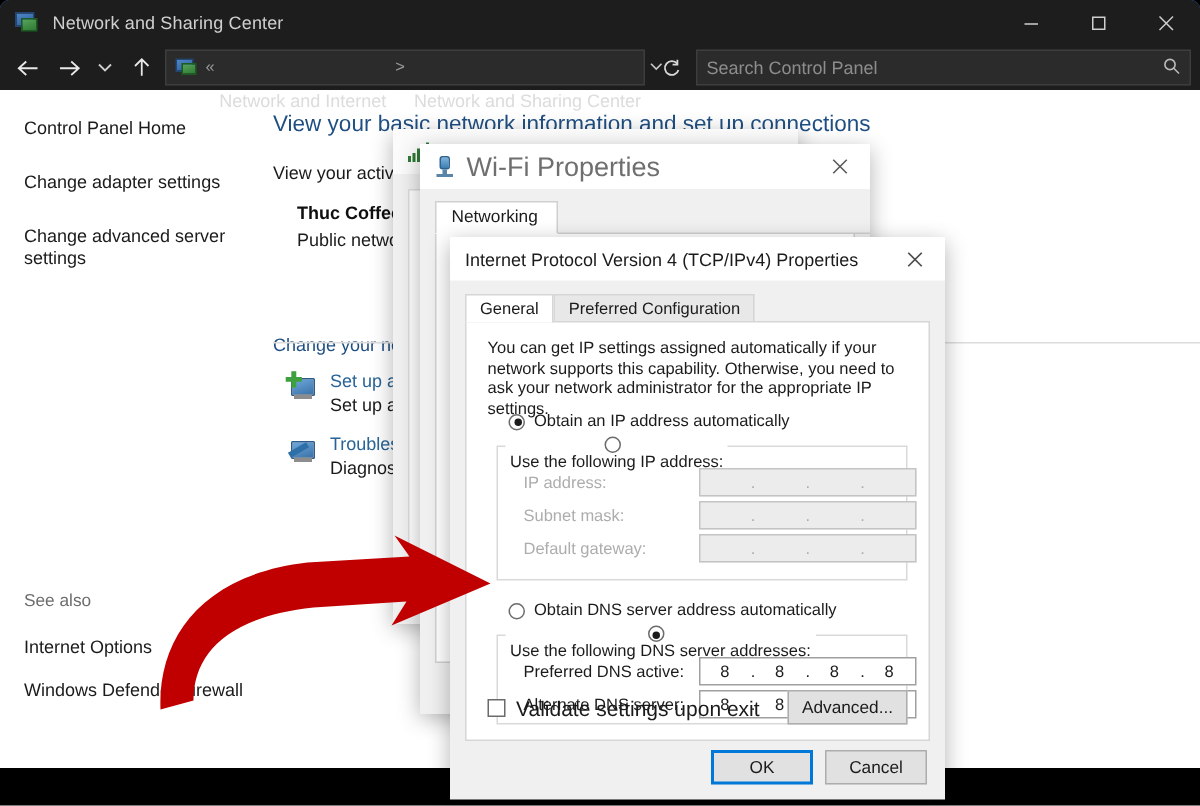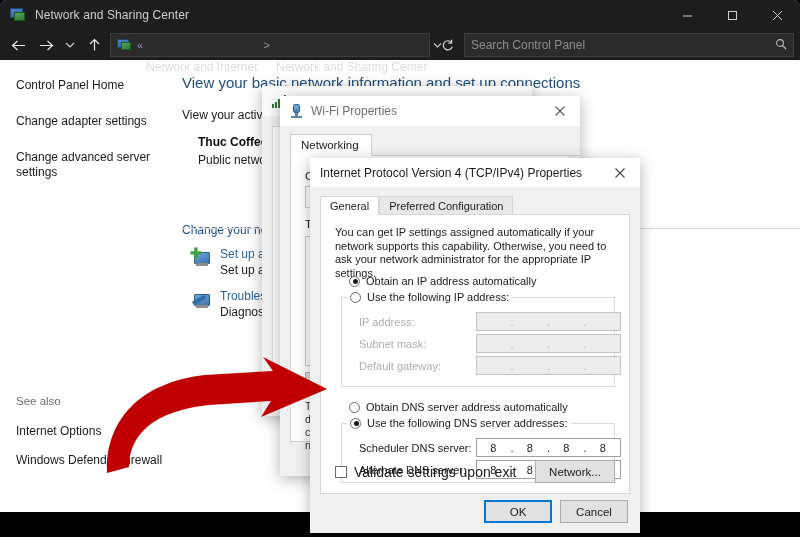--- a/index.html
+++ b/index.html
@@ -125,21 +125,21 @@
 
   
   #wifi-props { left:280px; top:96px; width:300px; height:380px; }
   #wifi-props .dlg-title { background:#ffffff; }
   .wp-icon { width:13px; height:15px; position:relative; margin-right:8px;}
   .wp-icon .body { position:absolute; left:3px; top:0; width:7px; height:9px;
                    background:linear-gradient(180deg,#7fb3dd,#3c7fb1); border:1px solid #2d6391;
                    border-radius:2px;}
   .wp-icon .stand { position:absolute; left:5px; top:9px; width:3px; height:3px; background:#5a85a8;}
   .wp-icon .base { position:absolute; left:1px; top:12px; width:11px; height:2px; background:#5a85a8;}
-  #wifi-props .t { color:#6f6f6f; font-size:12px;}
+  #wifi-props .t { color:#6f6f6f; font-size:18px;}
   .wp-tabstrip { margin:8px 0 0 10px; display:flex; align-items:flex-end; height:22px;
                  border-bottom:1px solid #d0d0d0; }
   .wp-tab { font-size:11.5px; color:#1b1b1b; padding:4px 12px 4px 10px; background:#fff;
             border:1px solid #d0d0d0; border-bottom:1px solid #fff; position:relative; top:1px;}
   .wp-inner { background:#fff; border:1px solid #d0d0d0; border-top:none;
               margin:0 10px; height:286px; position:relative; }
   .wp-fieldset-label { position:absolute; left:14px; top:14px; font-size:11.5px; color:#1b1b1b; }
   .wp-adapterbox { position:absolute; left:14px; top:30px; right:14px; height:22px;
                    border:1px solid #c8c8c8; background:#fff; display:flex; align-items:center;
                    padding-left:4px; }
@@ -157,37 +157,37 @@
   .wp-btns { position:absolute; left:14px; top:216px; right:14px; display:flex; gap:7px; }
   .wp-btn { flex:1; height:22px; border:1px solid #adadad; background:#e1e1e1; font-size:11px;
             display:flex; align-items:center; justify-content:center; color:#1b1b1b;}
   .wp-desc { position:absolute; left:14px; top:244px; right:14px; font-size:10.5px; color:#333;
              line-height:13px;}
   .wp-footer { position:absolute; right:12px; bottom:10px; display:flex; gap:7px; }
   .wp-fbtn { width:76px; height:23px; border:1px solid #adadad; background:#e1e1e1;
              font-size:11.5px; display:flex; align-items:center; justify-content:center;}
 
   
-  #ipv4 { left:310px; top:158px; width:330px; height:375px; }
+  #ipv4 { left:300px; top:158px; width:330px; height:375px; }
   #ipv4 .dlg-title { background:#ffffff; height:29px; }
   #ipv4 .dlg-title .t { font-size:12px; color:#1b1b1b; }
   .tabstrip { margin:7px 0 0 10px; display:flex; align-items:flex-end; height:21px; }
   .tab { font-size:11px; color:#1b1b1b; padding:3px 9px; border:1px solid #d6d6d6;
          background:#e8e8e8; border-bottom:none; }
   .tab.active { background:#ffffff; position:relative; z-index:2; }
   .ip-panel { background:#ffffff; border:1px solid #d6d6d6; margin:0 10px; height:280px;
               position:relative; margin-top:-1px; }
   .ip-desc { font-size:11px; color:#1b1b1b; line-height:13.5px; padding:11px 14px 0 14px;}
   .radio-row { display:flex; align-items:center; font-size:11px; color:#1b1b1b; }
   .radio { width:11px; height:11px; border-radius:50%; border:1px solid #6b6b6b; background:#fff;
            margin-right:6px; position:relative; flex:0 0 auto;}
   .radio.sel:after { content:""; position:absolute; left:2.5px; top:2.5px; width:5px; height:5px;
            border-radius:50%; background:#1b1b1b;}
   .group { position:absolute; border:1px solid #d9d9d9; }
-  .grp-label { position:absolute; background:#fff; padding:0 3px; }
+  .grp-label { position:absolute; background:#fff; padding:0 3px;flex-direction:column; }
   .fld-label { font-size:11px; color:#adadad; }
   .fld-label.on { color:#1b1b1b; }
   .ipbox { border:1px solid #c4c4c4; background:#ececec; height:19px; width:145px;
            display:flex; align-items:center; }
   .ipbox.on { background:#ffffff; border:1px solid #a0a0a0; }
   .oct { flex:1; text-align:center; font-size:11px; color:#adadad; letter-spacing:1px;}
   .oct.on { color:#1b1b1b; }
   .dot { color:#adadad; font-size:11px; }
   .dot.on { color:#1b1b1b; }
   .chk-row { position:absolute; left:14px; bottom:13px; display:flex; align-items:center;
@@ -500,21 +500,21 @@
       <span class="radio"></span>
       <span>Obtain DNS server address automatically</span>
     </div>
 
     <div class="group" style="left:20px; top:208px; right:14px; height:60px;"></div>
     <div class="radio-row grp-label" style="left:26px; top:202px;">
       <span class="radio sel"></span>
       <span>Use the following DNS server addresses:</span>
     </div>
 
-    <div style="position:absolute; left:38px; top:227px;" class="fld-label on">Scheduler DNS server:</div>
+    <div style="position:absolute; left:38px; top:227px;" class="fld-label on">Preferred DNS active:</div>
     <div class="ipbox on" style="position:absolute; left:155px; top:223px;">
       <span class="oct on">8</span>
         <span class="dot on">.</span>
       <span class="oct on">8</span>
         <span class="dot on">.</span>
       <span class="oct on">8</span>
         <span class="dot on">.</span>
       <span class="oct on">8</span>
     </div>
 
@@ -526,21 +526,21 @@
         <span class="dot on">.</span>
       <span class="oct on">4</span>
         <span class="dot on">.</span>
       <span class="oct on">4</span>
     </div>
 
     <div class="chk-row">
       <span class="chkbox"></span>
       <span>Validate settings upon exit</span>
     </div>
-    <div class="adv-btn">Network...</div>
+    <div class="adv-btn">Advanced...</div>
   </div>
 
   <div class="ip-footer">
     <div class="ft-btn primary">OK</div>
     <div class="ft-btn">Cancel</div>
   </div>
 </div>
 
 <svg id="arrow" viewBox="0 0 260 120">
   <path d="M12 118 C10 70, 40 28, 110 20 L178 16 L168 2 L232 34 L166 62 L176 46 L114 50 C58 56, 34 80, 34 112 Z" fill="#c00000"></path>

